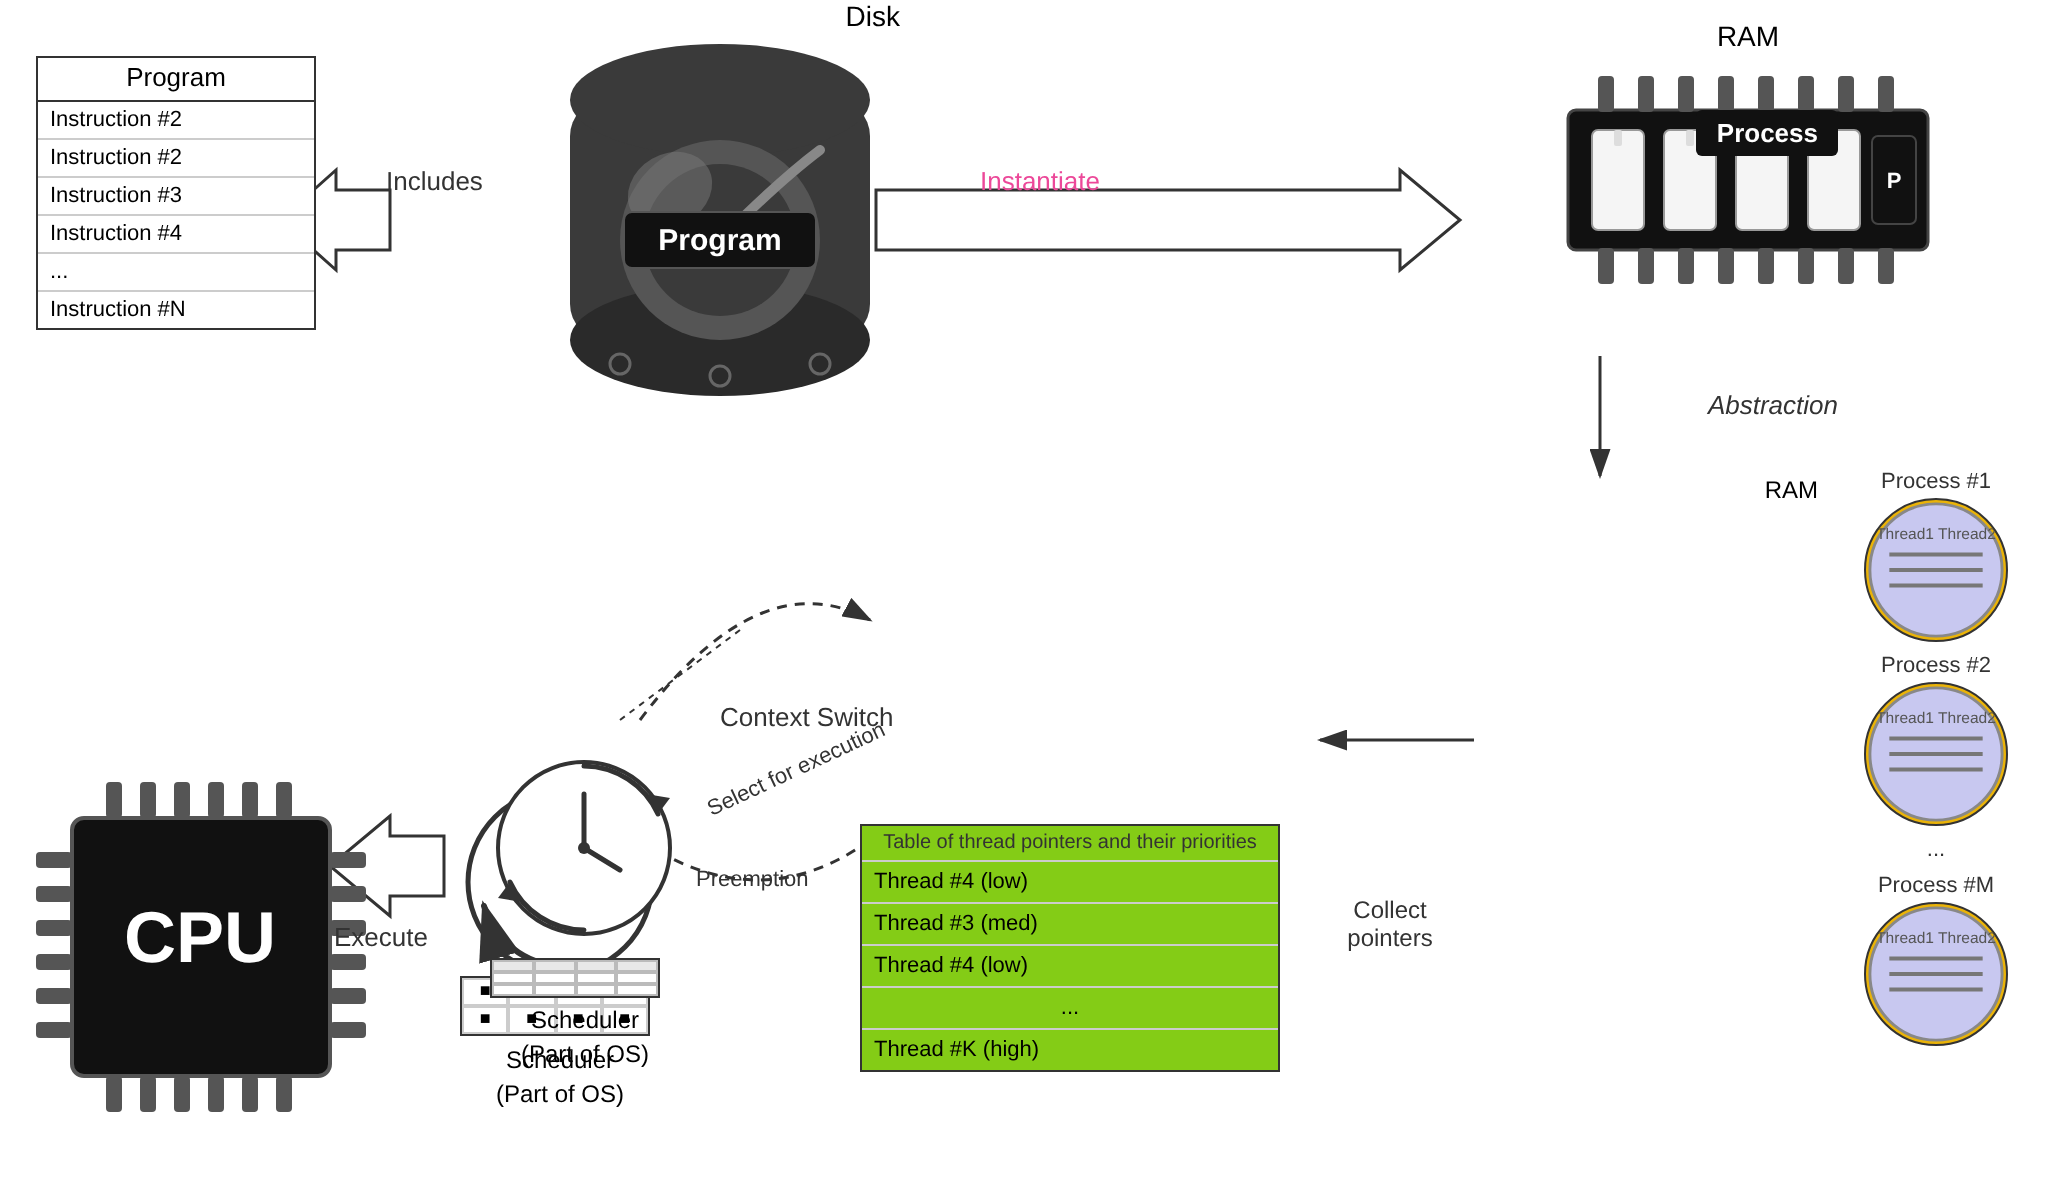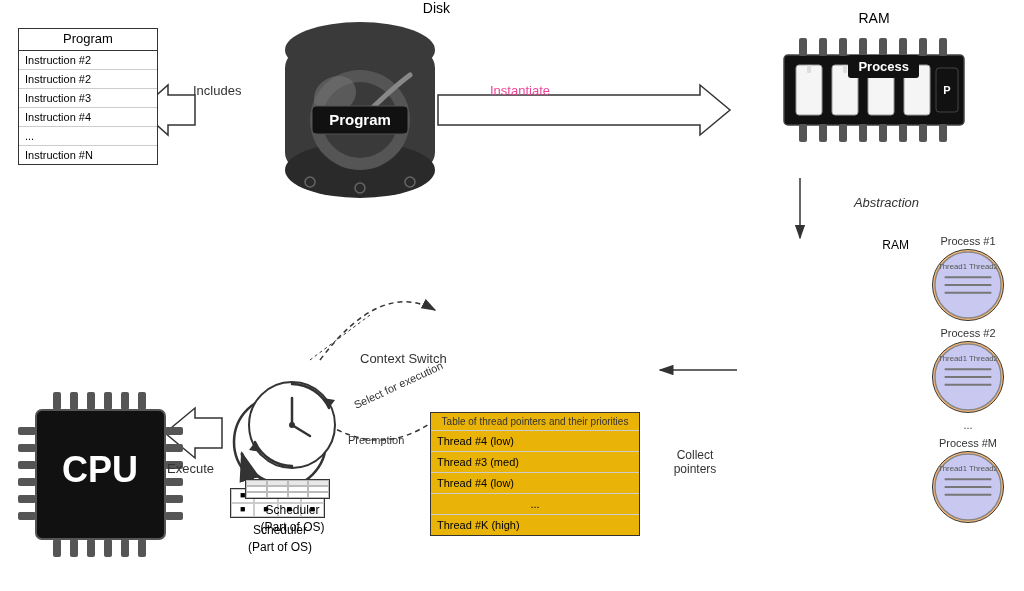--- a/index.html
+++ b/index.html
@@ -110,21 +110,21 @@
     }
     .process-label {
       font-size: 11px;
       color: #333;
     }
     .process-circle {
       width: 72px;
       height: 72px;
       border-radius: 50%;
       border: 1.5px solid #333;
-      background: #fdba74;
+      background: #eab308;
       position: relative;
       display: flex;
       align-items: center;
       justify-content: center;
       overflow: hidden;
     }
     .ram-small-label {
       position: absolute;
       top: 238px; right: 115px;
       font-size: 12px;
@@ -149,21 +149,21 @@
       text-align: center;
       margin-top: 4px;
     }
 
     
     .thread-table {
       position: absolute;
       bottom: 55px; left: 430px;
       width: 210px;
       border: 1.5px solid #333;
-      background: #eab308;
+      background: #84cc16;
     }
     .thread-table-title {
       font-size: 10px;
       text-align: center;
       padding: 3px;
       border-bottom: 1px solid #ccc;
       color: #333;
     }
     .thread-row {
       font-size: 11px;

